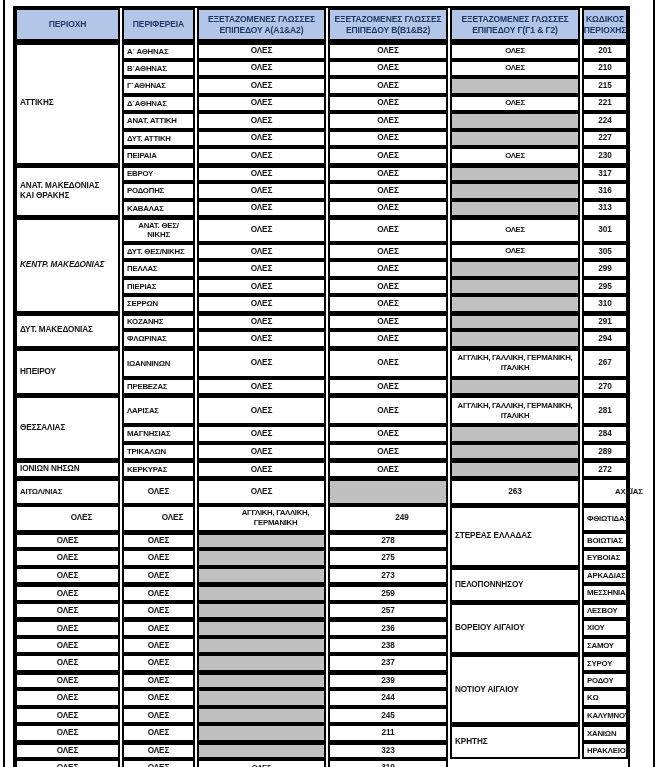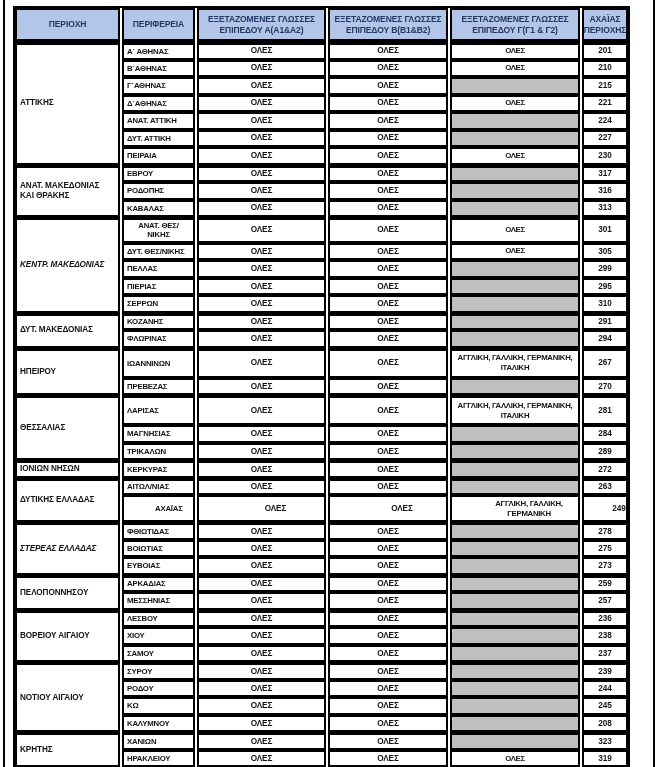--- a/index.html
+++ b/index.html
@@ -57,21 +57,21 @@
 <div class="edge-line left"></div>
 <div class="edge-line right"></div>
 
 <div class="tbl-wrap">
   <div class="grid" id="grid">
       <div class="c hd">ΠΕΡΙΟΧΗ</div>
       <div class="c hd">ΠΕΡΙΦΕΡΕΙΑ</div>
       <div class="c hd">ΕΞΕΤΑΖΟΜΕΝΕΣ ΓΛΩΣΣΕΣ ΕΠΙΠΕΔΟΥ Α(Α1&amp;Α2)</div>
       <div class="c hd">ΕΞΕΤΑΖΟΜΕΝΕΣ ΓΛΩΣΣΕΣ ΕΠΙΠΕΔΟΥ Β(Β1&amp;Β2)</div>
       <div class="c hd">ΕΞΕΤΑΖΟΜΕΝΕΣ ΓΛΩΣΣΕΣ ΕΠΙΠΕΔΟΥ Γ(Γ1 &amp; Γ2)</div>
-      <div class="c hd">ΑΧΑΪΑΣ ΠΕΡΙΟΧΗΣ</div>
+      <div class="c hd">ΚΩΔΙΚΟΣ ΠΕΡΙΟΧΗΣ</div>
       <div class="c body region left grp" style="grid-row: span 7;">ΑΤΤΙΚΗΣ</div>
       <div class="c body area left grp">Α΄ ΑΘΗΝΑΣ</div>
       <div class="c body center grp">ΟΛΕΣ</div>
       <div class="c body center grp">ΟΛΕΣ</div>
       <div class="c body lang center grp">ΟΛΕΣ</div>
       <div class="c body center grp">201</div>
       <div class="c body area left">Β΄ΑΘΗΝΑΣ</div>
       <div class="c body center">ΟΛΕΣ</div>
       <div class="c body center">ΟΛΕΣ</div>
       <div class="c body lang center">ΟΛΕΣ</div>
@@ -180,32 +180,31 @@
       <div class="c body center">ΟΛΕΣ</div>
       <div class="c body center">ΟΛΕΣ</div>
       <div class="c body lang center gray"></div>
       <div class="c body center">289</div>
       <div class="c body region left grp" style="grid-row: span 1;">ΙΟΝΙΩΝ ΝΗΣΩΝ</div>
       <div class="c body area left grp">ΚΕΡΚΥΡΑΣ</div>
       <div class="c body center grp">ΟΛΕΣ</div>
       <div class="c body center grp">ΟΛΕΣ</div>
       <div class="c body lang center grp gray"></div>
       <div class="c body center grp">272</div>
-      <div class="c body region left grp" style="grid-row: span 2;">ΔΥΤΙΚΗΣ ΕΛΛΑΔΑΣ</div>
       <div class="c body area left grp">ΑΙΤΩΛ/ΝΙΑΣ</div>
       <div class="c body center grp">ΟΛΕΣ</div>
       <div class="c body center grp">ΟΛΕΣ</div>
       <div class="c body lang center grp gray"></div>
       <div class="c body center grp">263</div>
       <div class="c body area left tall1">ΑΧΑΪΑΣ</div>
       <div class="c body center tall1">ΟΛΕΣ</div>
       <div class="c body center tall1">ΟΛΕΣ</div>
       <div class="c body lang center tall1">ΑΓΓΛΙΚΗ, ΓΑΛΛΙΚΗ, ΓΕΡΜΑΝΙΚΗ</div>
       <div class="c body center tall1">249</div>
-      <div class="c body region left grp" style="grid-row: span 3; font-style: italic;">ΣΤΕΡΕΑΣ ΕΛΛΑΔΑΣ</div>
+      <div class="c body region left grp" style="grid-row: span 3;">ΣΤΕΡΕΑΣ ΕΛΛΑΔΑΣ</div>
       <div class="c body area left grp">ΦΘΙΩΤΙΔΑΣ</div>
       <div class="c body center grp">ΟΛΕΣ</div>
       <div class="c body center grp">ΟΛΕΣ</div>
       <div class="c body lang center grp gray"></div>
       <div class="c body center grp">278</div>
       <div class="c body area left">ΒΟΙΩΤΙΑΣ</div>
       <div class="c body center">ΟΛΕΣ</div>
       <div class="c body center">ΟΛΕΣ</div>
       <div class="c body lang center gray"></div>
       <div class="c body center">275</div>
@@ -254,21 +253,21 @@
       <div class="c body center">244</div>
       <div class="c body area left">ΚΩ</div>
       <div class="c body center">ΟΛΕΣ</div>
       <div class="c body center">ΟΛΕΣ</div>
       <div class="c body lang center gray"></div>
       <div class="c body center">245</div>
       <div class="c body area left">ΚΑΛΥΜΝΟΥ</div>
       <div class="c body center">ΟΛΕΣ</div>
       <div class="c body center">ΟΛΕΣ</div>
       <div class="c body lang center gray"></div>
-      <div class="c body center">208</div>
+      <div class="c body center">211</div>
       <div class="c body region left grp" style="grid-row: span 2;">ΚΡΗΤΗΣ</div>
       <div class="c body area left grp">ΧΑΝΙΩΝ</div>
       <div class="c body center grp">ΟΛΕΣ</div>
       <div class="c body center grp">ΟΛΕΣ</div>
       <div class="c body lang center grp gray"></div>
       <div class="c body center grp">323</div>
       <div class="c body area left">ΗΡΑΚΛΕΙΟΥ</div>
       <div class="c body center">ΟΛΕΣ</div>
       <div class="c body center">ΟΛΕΣ</div>
       <div class="c body lang center">ΟΛΕΣ</div>

